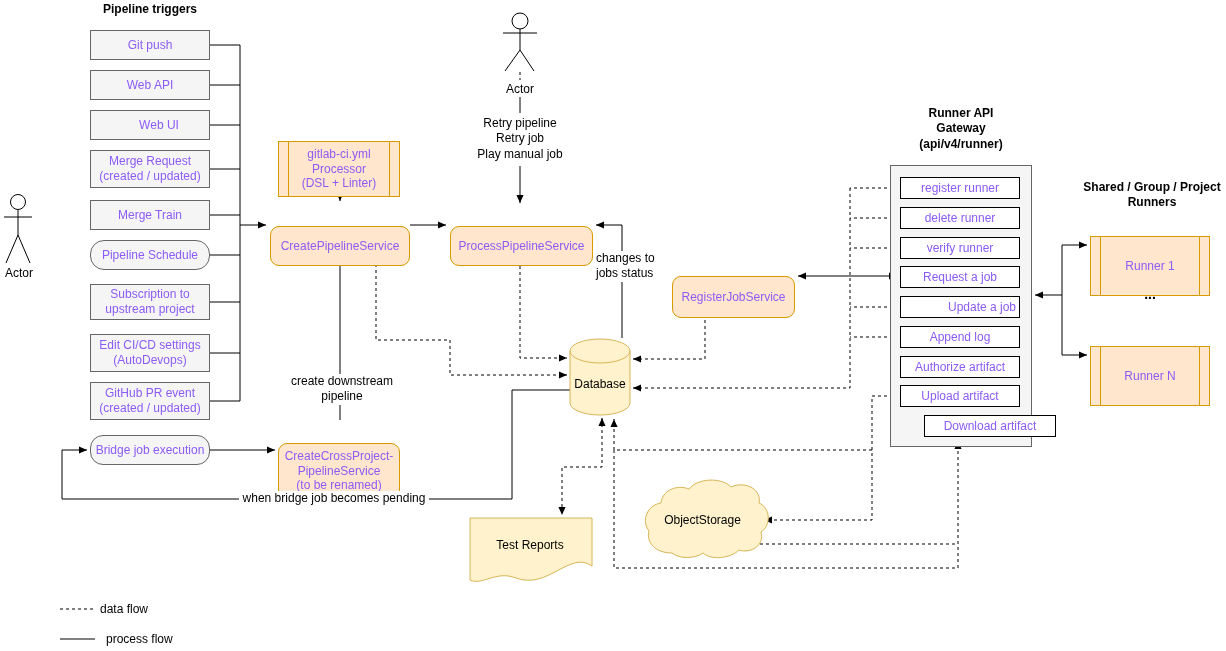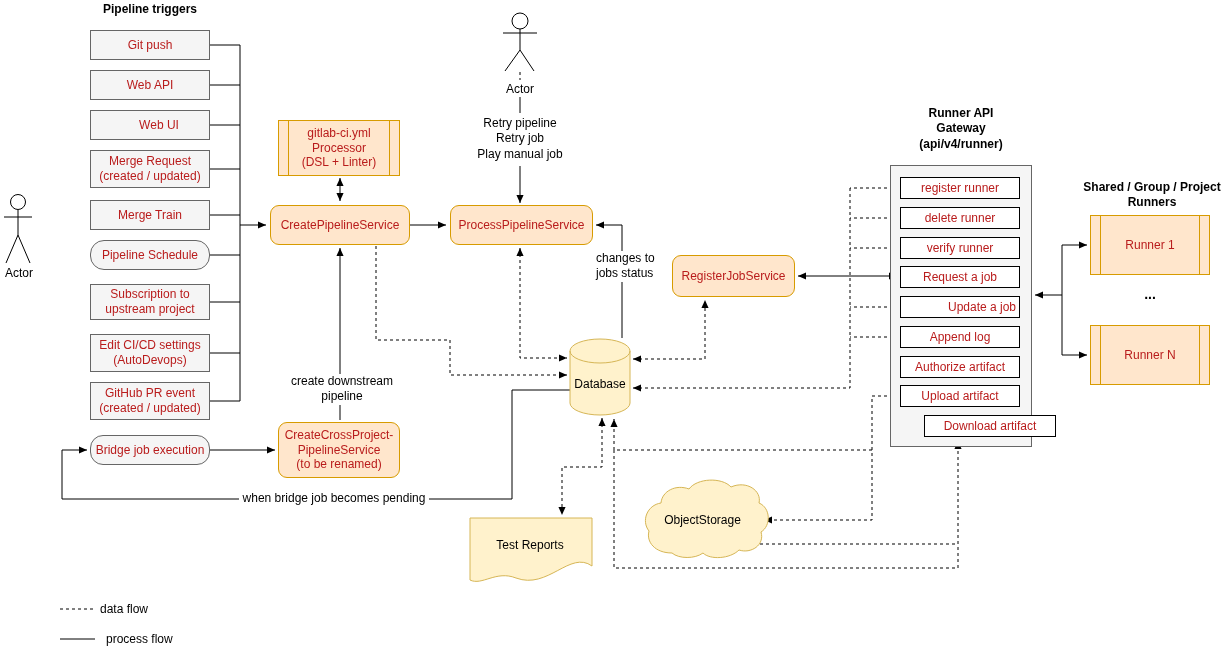--- a/index.html
+++ b/index.html
@@ -1,23 +1,23 @@
 <!DOCTYPE html>
 <html><head>
 <meta charset="utf-8">
 <style>
   html,body{margin:0;padding:0;background:#fff;}
   .canvas{position:relative;width:1226px;height:651px;background:#ffffff;overflow:hidden;
           font-family:"Liberation Sans",sans-serif;}
   .canvas > svg{position:absolute;left:0;top:0;}
   .box{position:absolute;box-sizing:border-box;display:flex;align-items:center;justify-content:center;
-       text-align:center;font:12px/1.22 "Liberation Sans",sans-serif;color:#b91c1c;white-space:pre-line;}
+       text-align:center;font:12px/1.22 "Liberation Sans",sans-serif;color:#8b5cf6;white-space:pre-line;}
   .gray{background:#f5f5f5;border:1px solid #666;}
   .white{background:#ffffff;border:1px solid #000;}
-  .orange{background:#ffe6cc;border:1px solid #d79b00;}
+  .orange{background:#ffe6cc;border:1px solid #d79b00;margin-top:21px;}
   .rounded{border-radius:9px;}
   .process::before,.process::after{content:"";position:absolute;top:0;bottom:0;width:1px;background:#d79b00;}
   .process::before{left:9px;}
   .process::after{right:9px;}
   .lbl{position:absolute;font:12px/1.28 "Liberation Sans",sans-serif;color:#000;white-space:pre-line;}
   .bold{font-weight:bold;}
   .center{text-align:center;}
   .bg{background:#fff;}
 </style>
 </head>

